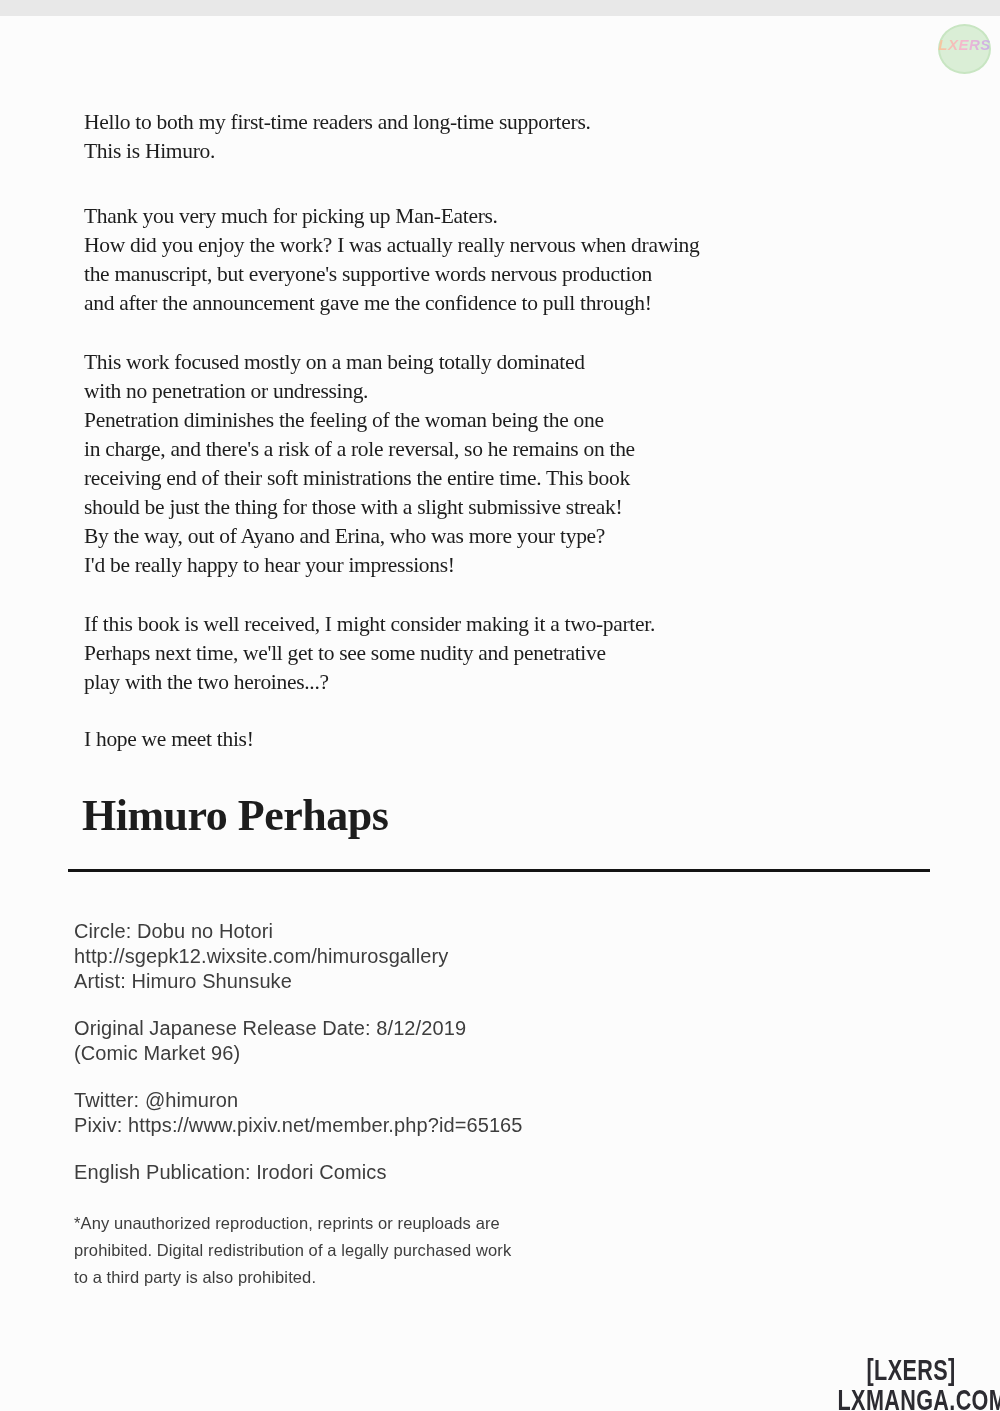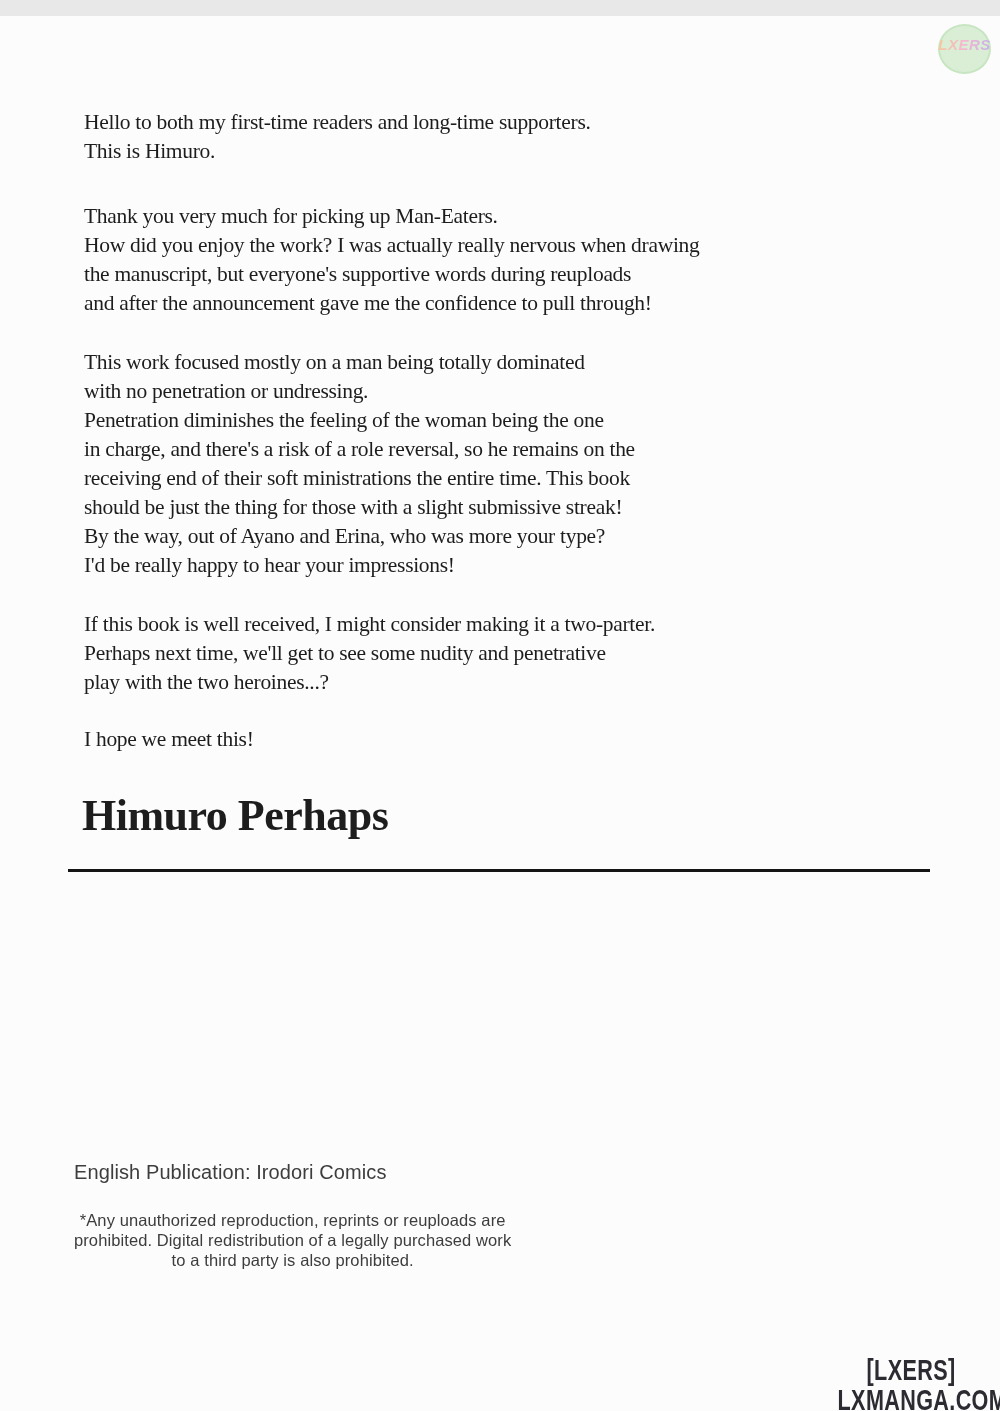--- a/index.html
+++ b/index.html
@@ -63,25 +63,24 @@
   }
   .c1{top:903px;}
   .c2{top:1000px;}
   .c3{top:1072px;}
   .c4{top:1144px;}
   .disclaimer{
     position:absolute;
     left:74px;top:1194px;
     font-family:"Liberation Sans", sans-serif;
     font-size:16.5px;
-    line-height:20px;
+    line-height:27px;
     color:var(--credits-ink);
     white-space:pre-line;
     letter-spacing:0.1px;
-    text-align:center;
   }
   
   .logo-badge{
     position:absolute;
     left:938px;top:8px;
     width:53px;height:50px;
     border-radius:50%;
     background:var(--logo-green);
     border:2px solid var(--logo-rim);
     box-sizing:border-box;
@@ -127,39 +126,46 @@
 <div class="page">
 
   <div class="logo-badge">
     <span class="logo-text">LXERS</span>
   </div>
 
   <div class="afterword-paragraph p1">Hello to both my first-time readers and long-time supporters.
 This is Himuro.</div>
   <div class="afterword-paragraph p2">Thank you very much for picking up Man-Eaters.
 How did you enjoy the work? I was actually really nervous when drawing
-the manuscript, but everyone's supportive words during reuploads
+the manuscript, but everyone's supportive words nervous production
 and after the announcement gave me the confidence to pull through!</div>
   <div class="afterword-paragraph p4">If this book is well received, I might consider making it a two-parter.
 Perhaps next time, we'll get to see some nudity and penetrative
 play with the two heroines...?</div>
   <div class="afterword-paragraph p3">This work focused mostly on a man being totally dominated
 with no penetration or undressing.
 Penetration diminishes the feeling of the woman being the one
 in charge, and there's a risk of a role reversal, so he remains on the
 receiving end of their soft ministrations the entire time. This book
 should be just the thing for those with a slight submissive streak!
 By the way, out of Ayano and Erina, who was more your type?
 I'd be really happy to hear your impressions!</div>
   <div class="afterword-paragraph p5">I hope we meet this!</div>
 
   <div class="signature">Himuro Perhaps</div>
 
   <div class="divider"></div>
 
+  <div class="credit-block c1">Circle: Dobu no Hotori
+http://sgepk12.wixsite.com/himurosgallery
+Artist: Himuro Shunsuke</div>
+  <div class="credit-block c2">Original Japanese Release Date: 8/12/2019
+(Comic Market 96)</div>
+  <div class="credit-block c3">Twitter: @himuron
+Pixiv: https://www.pixiv.net/member.php?id=65165</div>
   <div class="credit-block c4">English Publication: Irodori Comics</div>
 
   <div class="disclaimer">*Any unauthorized reproduction, reprints or reuploads are
 prohibited. Digital redistribution of a legally purchased work
 to a third party is also prohibited.</div>
 
   <div class="watermark">
     <div class="wline">[LXERS]</div>
     <div class="wline">LXMANGA.COM</div>
   </div>

